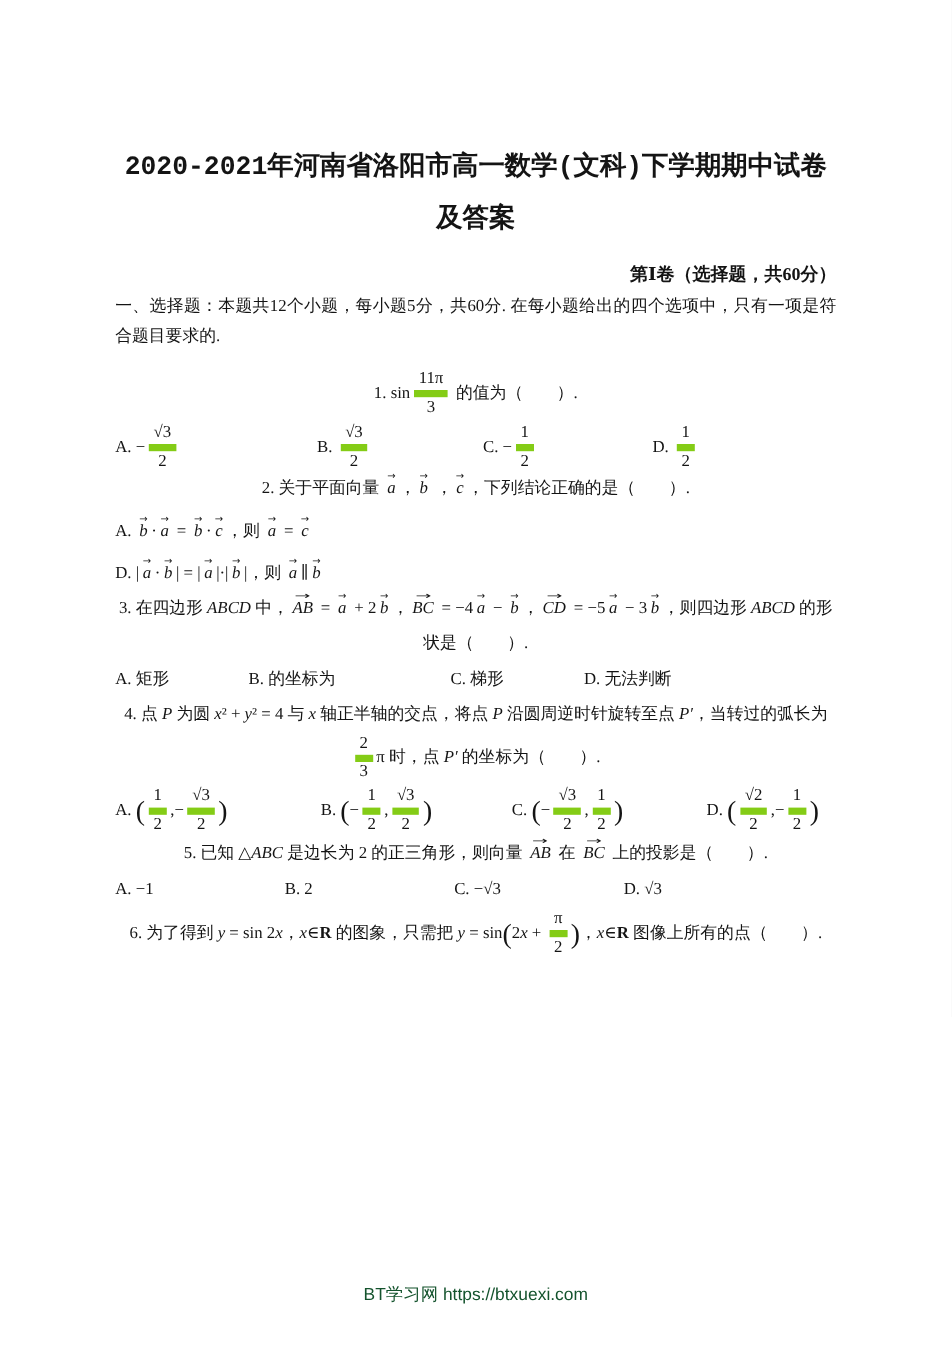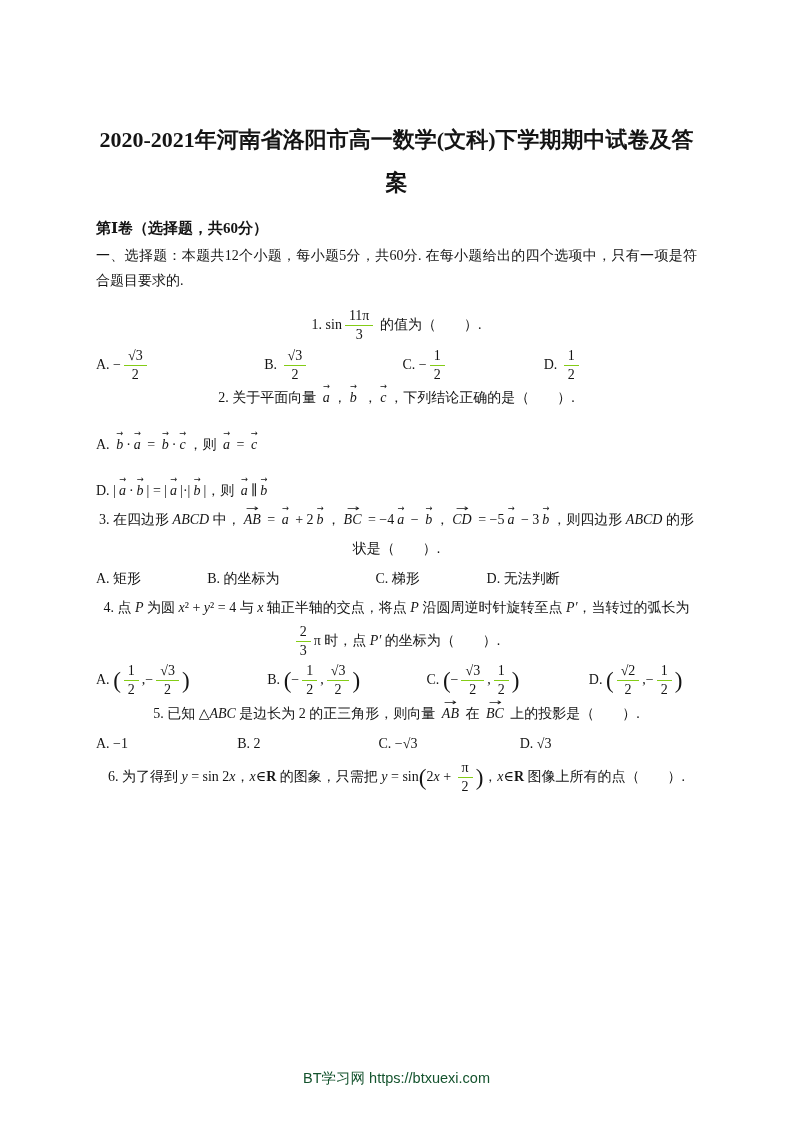--- a/index.html
+++ b/index.html
@@ -2,35 +2,35 @@
 <html><head>
 <meta charset="utf-8">
 <style>
   html,body{margin:0;padding:0;}
   body{background:#e9e9e9;}
   .page{
     position:relative;width:793px;height:1122px;margin:0 auto;background:#fff;
     padding:104px 96px 0 96px;box-sizing:border-box;overflow:hidden;
     font-family:"Liberation Serif","DejaVu Serif",serif;font-size:14px;color:#141414;
   }
-  .title{font-weight:700;font-size:22px;line-height:1.95;text-align:center;}
-  .sec-header{font-weight:700;font-size:15px;text-align:left;}
+  .title{font-weight:700;font-size:22px;line-height:1.95;text-align:center;font-family:Liberation Mono, monospace;}
+  .sec-header{font-weight:700;font-size:15px;text-align:right;}
   .intro{margin-top:6px;line-height:1.75;text-align:justify;}
   .intro b{font-weight:400;}
   .qline{line-height:2.05;}
   .stem{margin-top:0;text-align:center;}
-  .opt-line{margin-top:18px;}
+  .opt-line{margin-top:7px;}
   .opts{display:flex;margin-top:2px;align-items:flex-start;}
   .opts>.opt{line-height:2.05;}
   .w28{width:28%;}.w23{width:23%;}.w235{width:23.5%;}.w26{width:25.5%;}
   .q3w1{width:18.5%;}.q3w2{width:28%;}.q3w3{width:18.5%;}.q3w4{width:35%;}
   .q4w1{width:28.5%;}.q4w2{width:26.5%;}.q4w3{width:27%;}.q4w4{width:18%;}
   .q5w{width:23.5%;}
   .frac{display:inline-flex;flex-direction:column;align-items:center;vertical-align:middle;margin:0 3px;line-height:1.3;}
-  .frac .num{padding:0 4px;border-bottom:1px solid #84cc16;}
+  .frac .num{padding:0 4px;border-bottom:6px solid #84cc16;}
   .frac .den{padding:0 4px;}
   .vec{position:relative;display:inline-block;font-style:italic;margin:0 2px;padding:0 1px;}
   .vec::after{content:"→";position:absolute;left:50%;top:-0.72em;transform:translateX(-50%);
     font-size:0.6em;font-style:normal;font-family:"DejaVu Sans",sans-serif;}
   .vec2::after{transform:translateX(-50%) scaleX(1.9);}
   .it{font-style:italic;}
   .bold{font-weight:700;}
   .bp{font-size:165%;vertical-align:middle;line-height:1;font-weight:400;}
   .footer{position:absolute;left:0;right:0;bottom:34px;text-align:center;color:#14532d;
     font-size:14.5px;font-family:"Liberation Sans","DejaVu Sans",sans-serif;cursor:pointer;}

